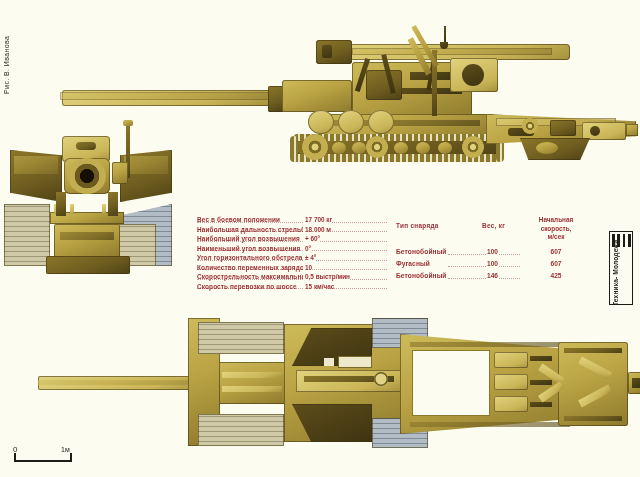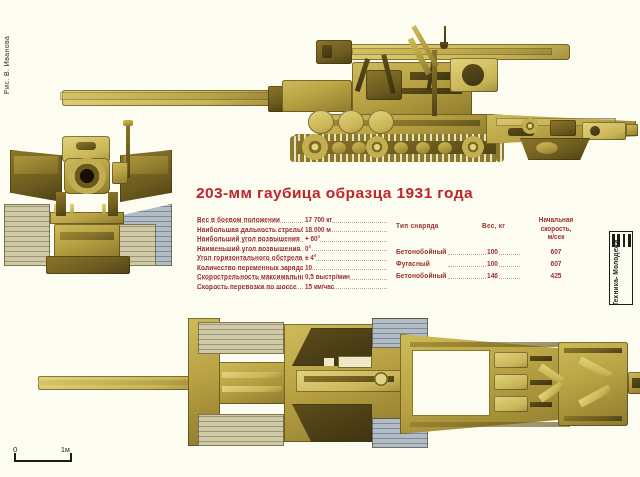--- a/index.html
+++ b/index.html
@@ -361,21 +361,20 @@
     <div class="illo khaki-d" style="left:526px;top:48px;width:58px;height:5px;"></div>
     <div class="illo khaki-d" style="left:526px;top:116px;width:58px;height:5px;"></div>
     <div class="illo khaki-l" style="left:540px;top:64px;width:34px;height:8px;transform:rotate(28deg);"></div>
     <div class="illo khaki-l" style="left:540px;top:92px;width:34px;height:8px;transform:rotate(-28deg);"></div>
     <div class="illo khaki-l" style="left:500px;top:70px;width:26px;height:8px;transform:rotate(34deg);"></div>
     <div class="illo khaki-l" style="left:500px;top:88px;width:26px;height:8px;transform:rotate(-34deg);"></div>
     <div class="illo khaki edge" style="left:590px;top:72px;width:16px;height:22px;border-radius:2px;"></div>
     <div class="illo dark" style="left:594px;top:78px;width:8px;height:10px;"></div>
   </div>
 
-  <div class="main-title">203-мм гаубица образца 1931 года</div>
 
   <div class="spec-block">
     <div class="spec-row">
       <span class="spec-dots"></span>
       <span class="spec-label">Вес в боевом положении</span>
       <span class="spec-value">17 700 кг</span>
     </div>
     <div class="spec-row">
       <span class="spec-dots"></span>
       <span class="spec-label">Наибольшая дальность стрельбы</span>

